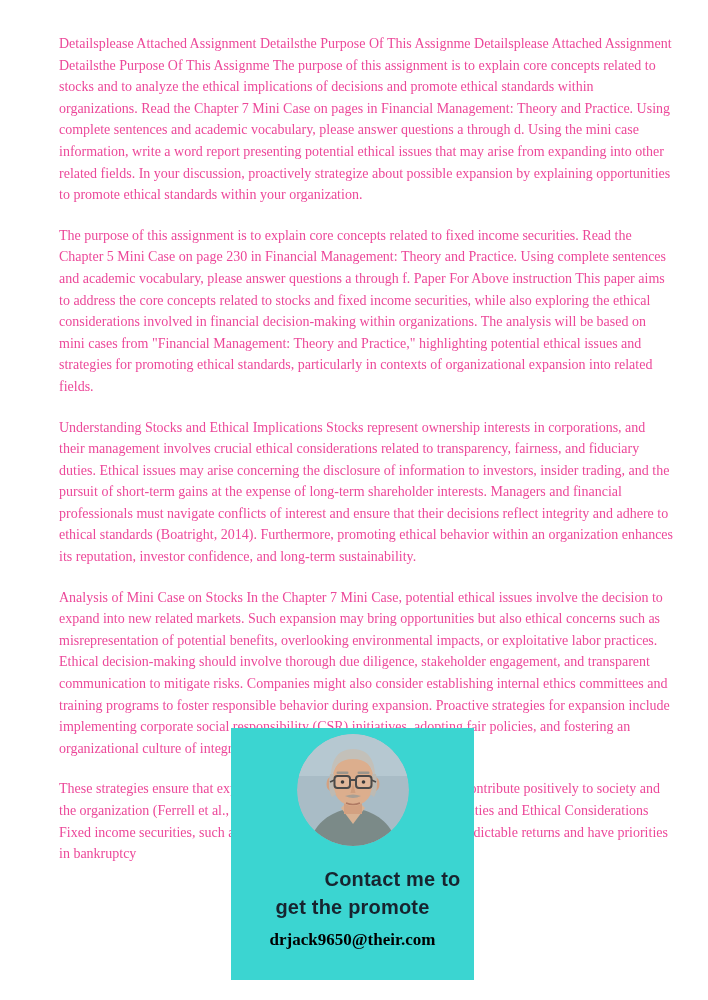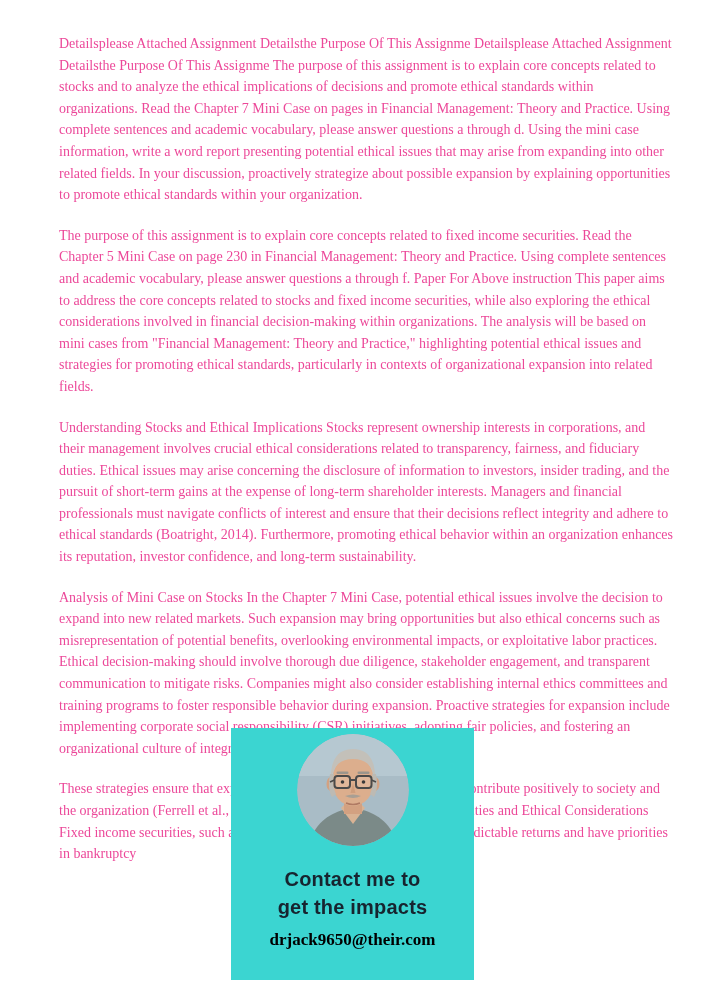--- a/index.html
+++ b/index.html
@@ -45,21 +45,21 @@
   .promo-line1, .promo-line2 {
     position: absolute;
     left: 0;
     width: 100%;
     font-family: "Liberation Sans", sans-serif;
     font-weight: 700;
     font-size: 20px;
     color: #17242f;
     letter-spacing: 0.2px;
   }
-  .promo-line1 { top: 140px; }
+  .promo-line1 { top: 140px; padding-left: 40px; }
   .promo-line2 { top: 168px; }
   .promo-email {
     position: absolute;
     left: 0;
     top: 202px;
     width: 100%;
     font-family: "Liberation Serif", serif;
     font-weight: 700;
     font-size: 17px;
     color: #000000;
@@ -107,17 +107,17 @@
           <line x1="74.5" y1="46" x2="79" y2="48" stroke="#4a4a4a" stroke-width="1.6"></line>
           <circle cx="45.5" cy="48" r="1.8" fill="#3a3a3a"></circle>
           <circle cx="66.5" cy="48" r="1.8" fill="#3a3a3a"></circle>
           <path d="M56,49 L53.5,59 L58.5,59 Z" fill="#cf9e7d"></path>
           <path d="M48,62 Q56,59 64,62 Q56,66 48,62 Z" fill="#a89f94"></path>
           <path d="M49,69 Q56,72 63,69" stroke="#b07a63" stroke-width="1.6" fill="none"></path>
         </g>
       </svg>
     </div>
     <div class="promo-line1">Contact me to</div>
-    <div class="promo-line2">get the impacts</div>
+    <div class="promo-line2">get the promote</div>
     <div class="promo-email">drjack9650@their.com</div>
   </div>
 
 </div>
 
 </body></html>

